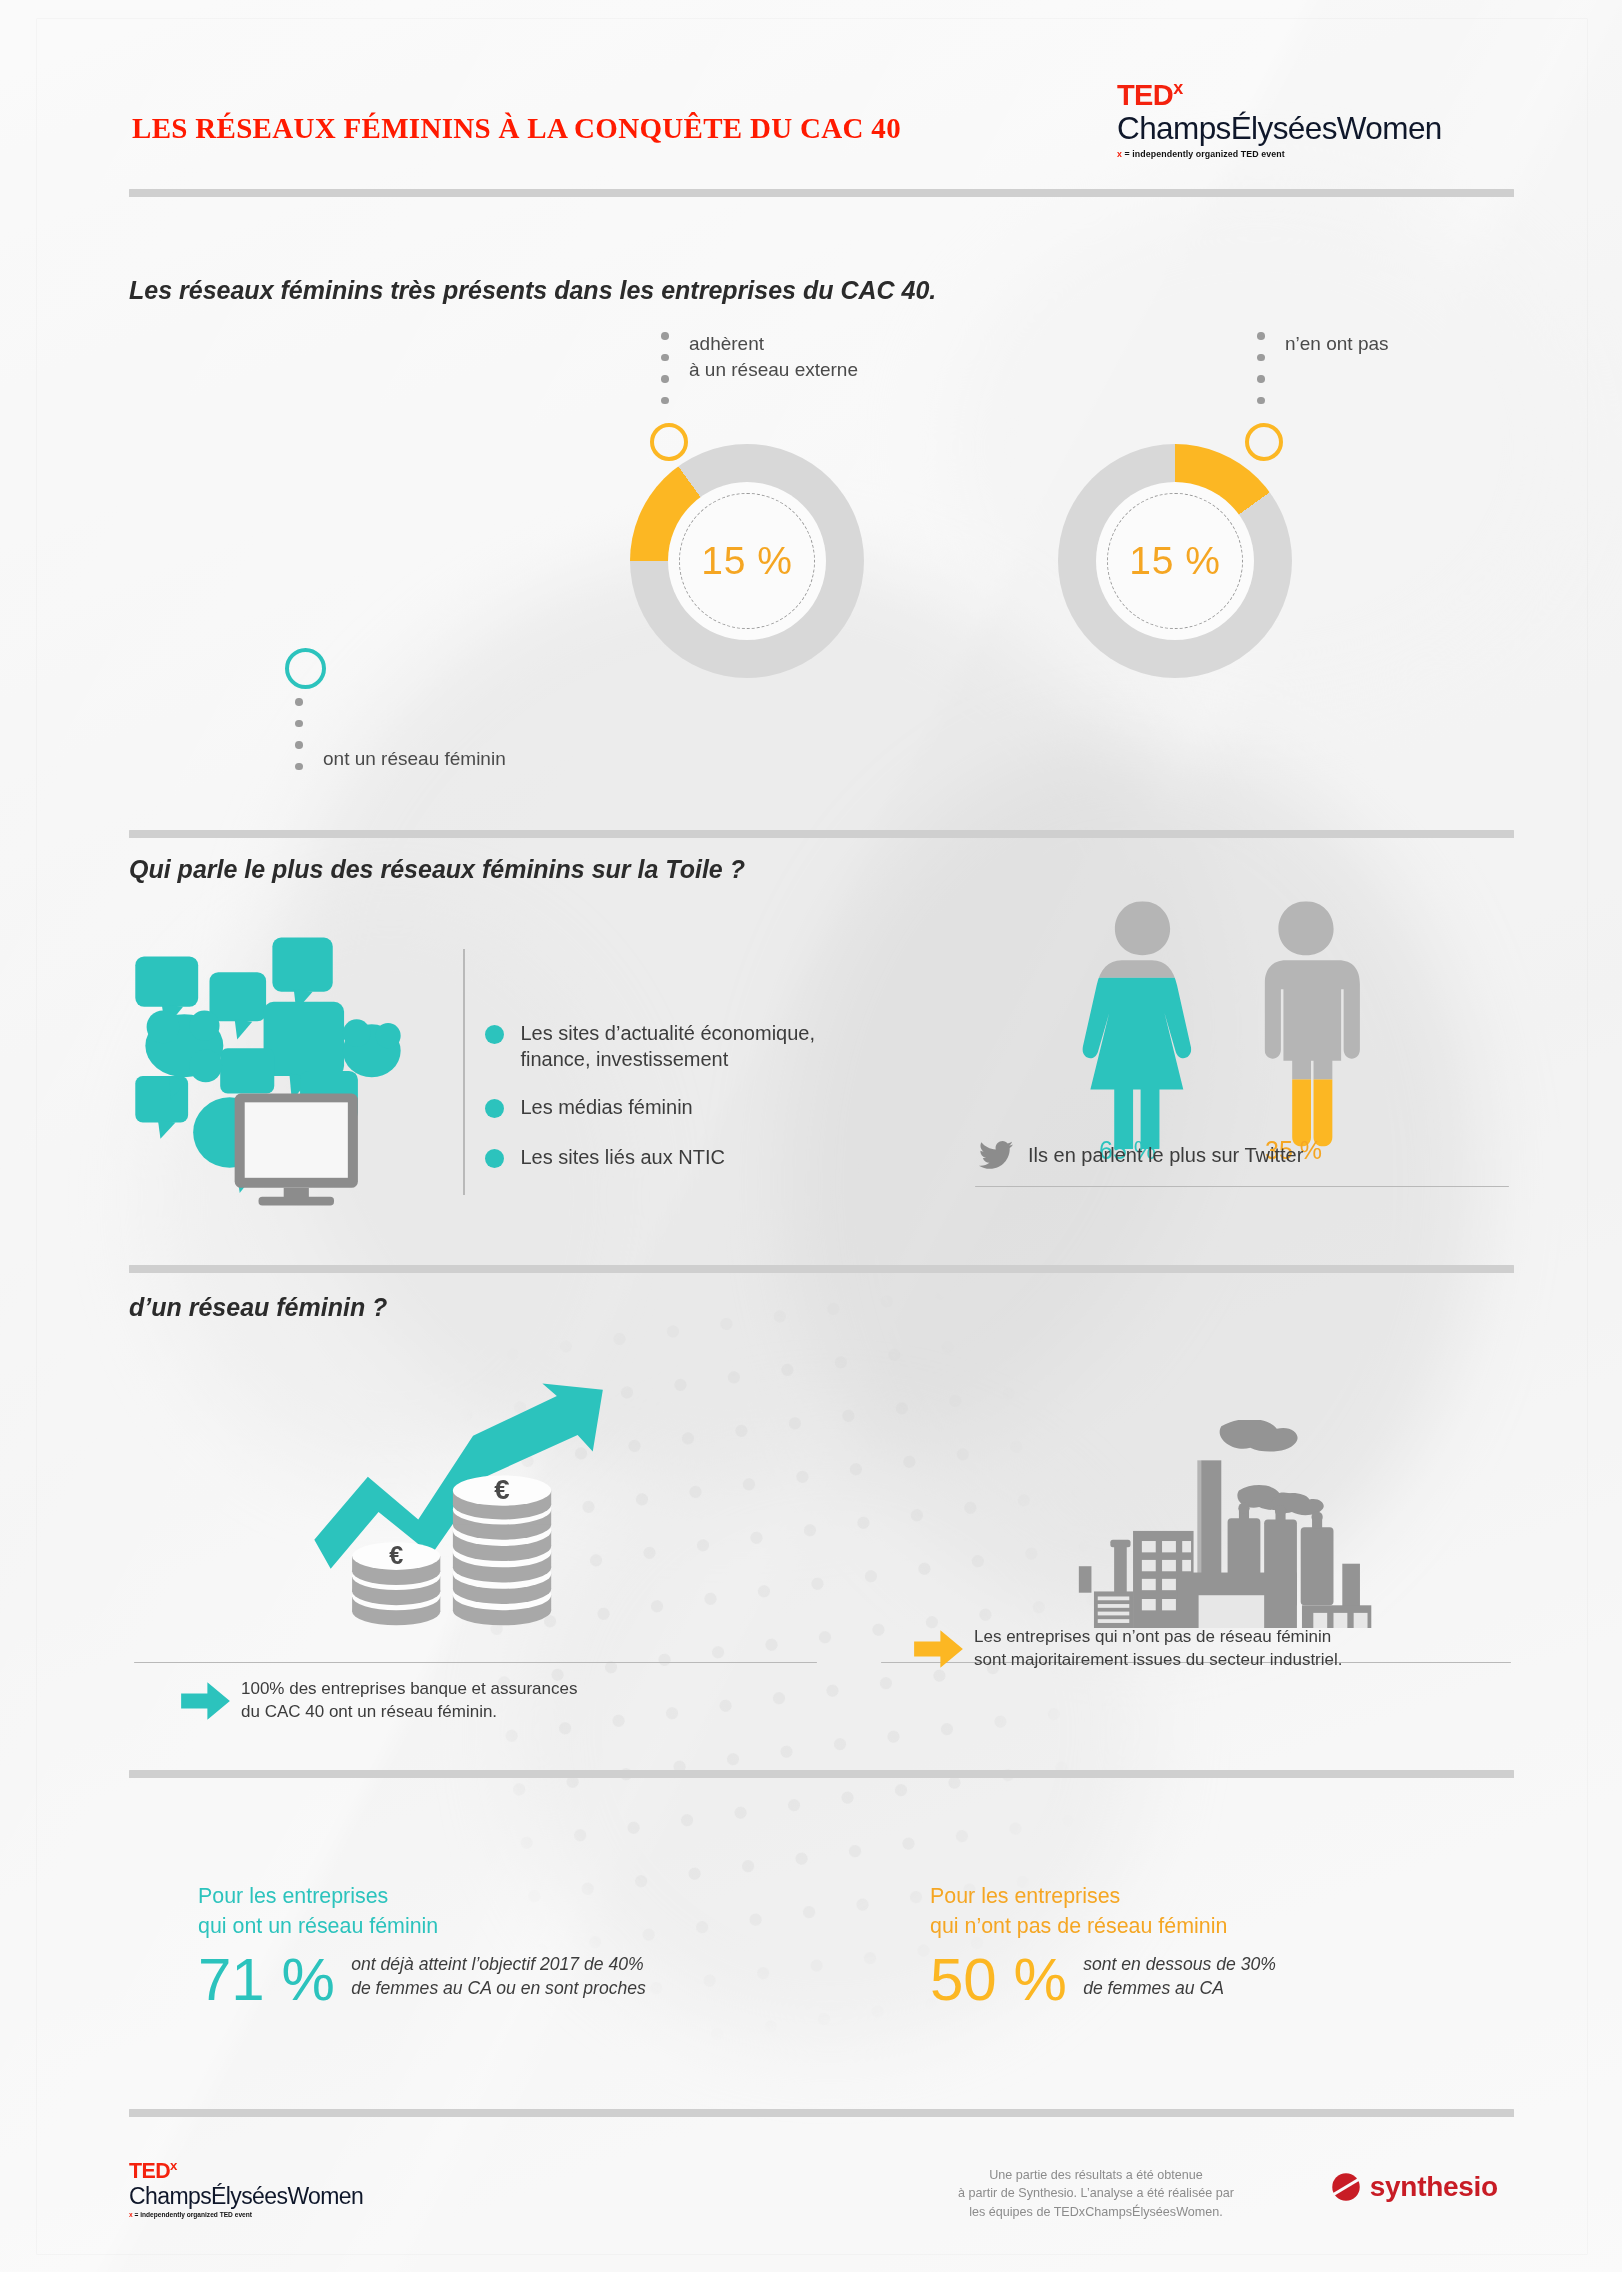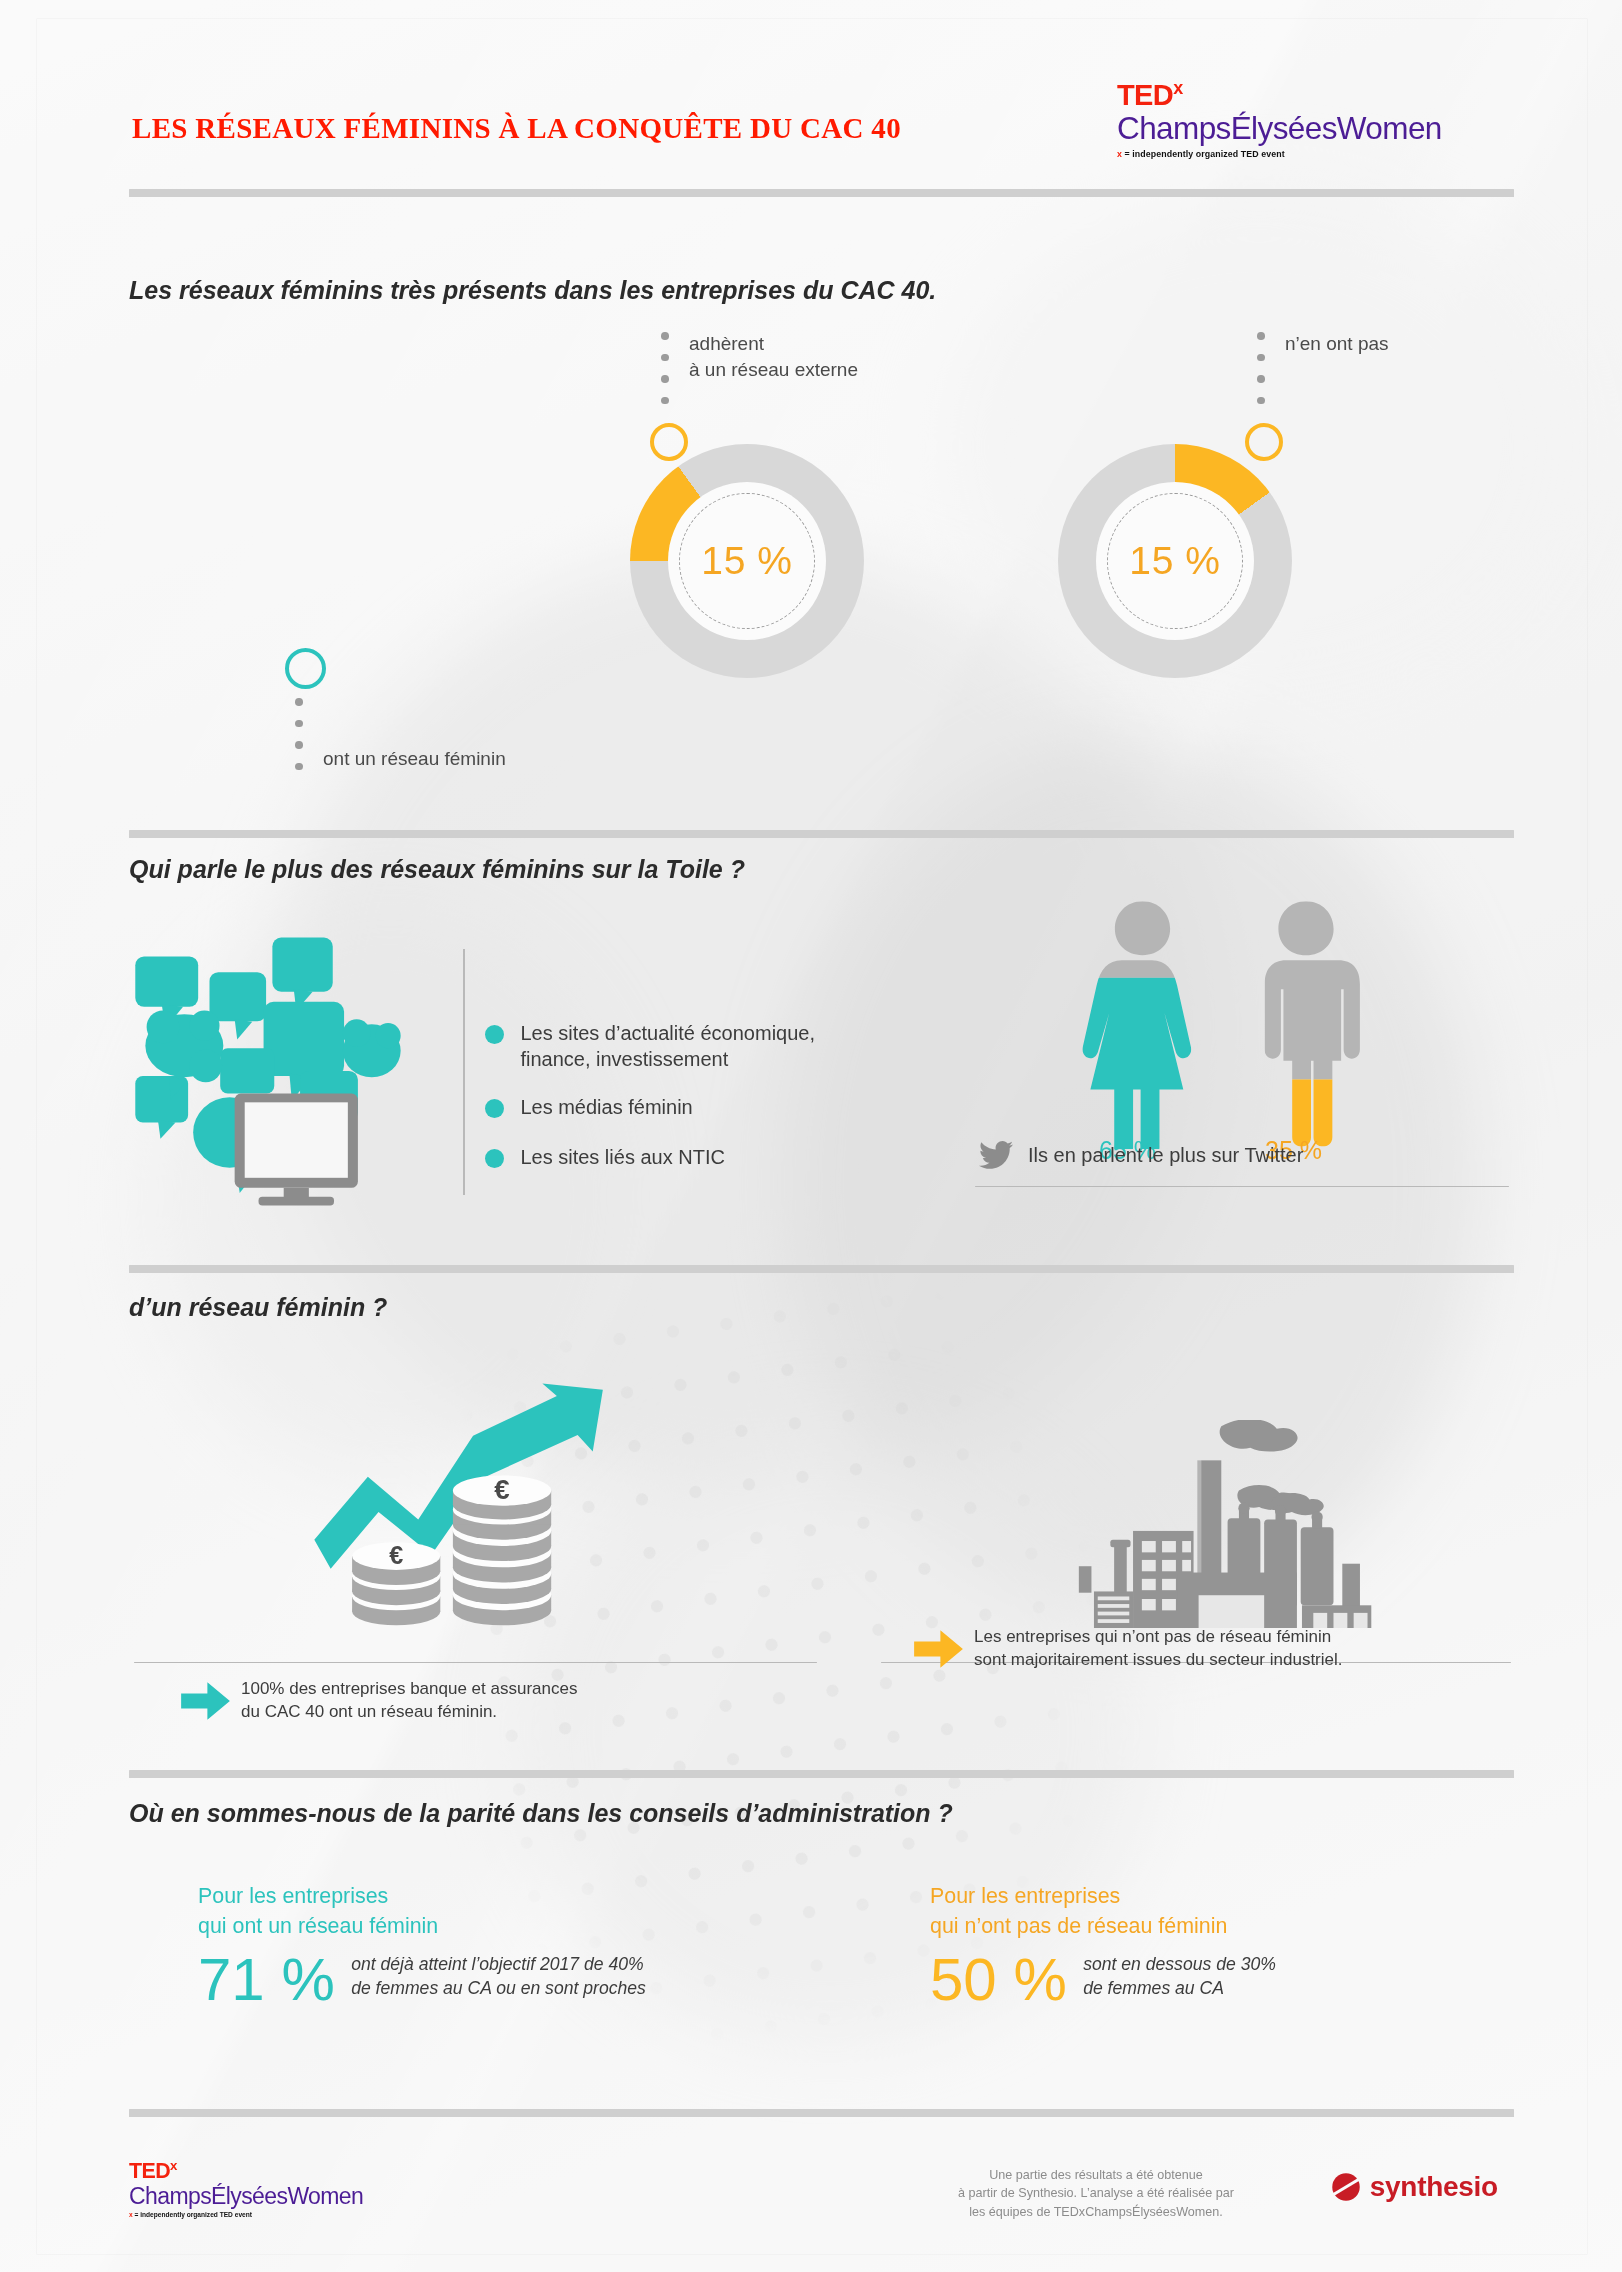--- a/index.html
+++ b/index.html
@@ -46,21 +46,21 @@
   
   .title{
     position:absolute;left:132px;top:112px;
     color:#ff1a00;font-weight:700;font-size:29px;letter-spacing:0.3px;
     font-family:"Liberation Serif",serif;
   }
   .tedx-logo{position:absolute;}
   .tedx-top{font-family:"Liberation Sans",sans-serif;font-weight:700;color:#f4220e;
     letter-spacing:-0.6px;line-height:1;}
   .tedx-top sup{font-size:.62em;vertical-align:super;font-weight:700;}
-  .tedx-mid{font-family:"Liberation Sans",sans-serif;font-weight:400;color:#4c1d95;
+  .tedx-mid{font-family:"Liberation Sans",sans-serif;font-weight:400;color:#0f172a;
     line-height:1;letter-spacing:-0.6px;}
   .tedx-sub{font-family:"Liberation Sans",sans-serif;font-weight:700;color:#111;line-height:1;}
   .tedx-sub i{color:#f4220e;font-style:normal;}
 
   .logo-head{left:1117px;top:79px;}
   .logo-head .tedx-top{font-size:29px;}
   .logo-head .tedx-mid{font-size:31.5px;margin-top:3.8px;}
   .logo-head .tedx-sub{font-size:8.8px;margin-top:5px;letter-spacing:0.1px;}
 
   .logo-foot{left:129px;top:2159px;}
@@ -410,21 +410,20 @@
         <path fill="#fcb723" d="M0 20 h42 V2 l36 30 -36 30 V44 H0 z"></path>
       </svg>
       <div class="txt">
         <div>Les entreprises qui n’ont pas de réseau féminin</div>
         <div>sont majoritairement issues du secteur industriel.</div>
       </div>
     </div>
 
     <div class="rule" style="left:129px;top:1770px;width:1385px;"></div>
 
-    <div class="q" style="left:129px;top:1797px;">Où en sommes-nous de la parité dans les conseils d’administration ?</div>
 
     <div class="pblock" style="left:198px;top:1882px;">
       <div class="lead" style="color:#2cc3bd;">
         <div>Pour les entreprises</div>
         <div>qui ont un réseau féminin</div>
       </div>
       <div class="row">
         <div class="big" style="color:#2cc3bd;">71 %</div>
         <div class="desc">
           <div>ont déjà atteint l’objectif 2017 de 40%</div>

